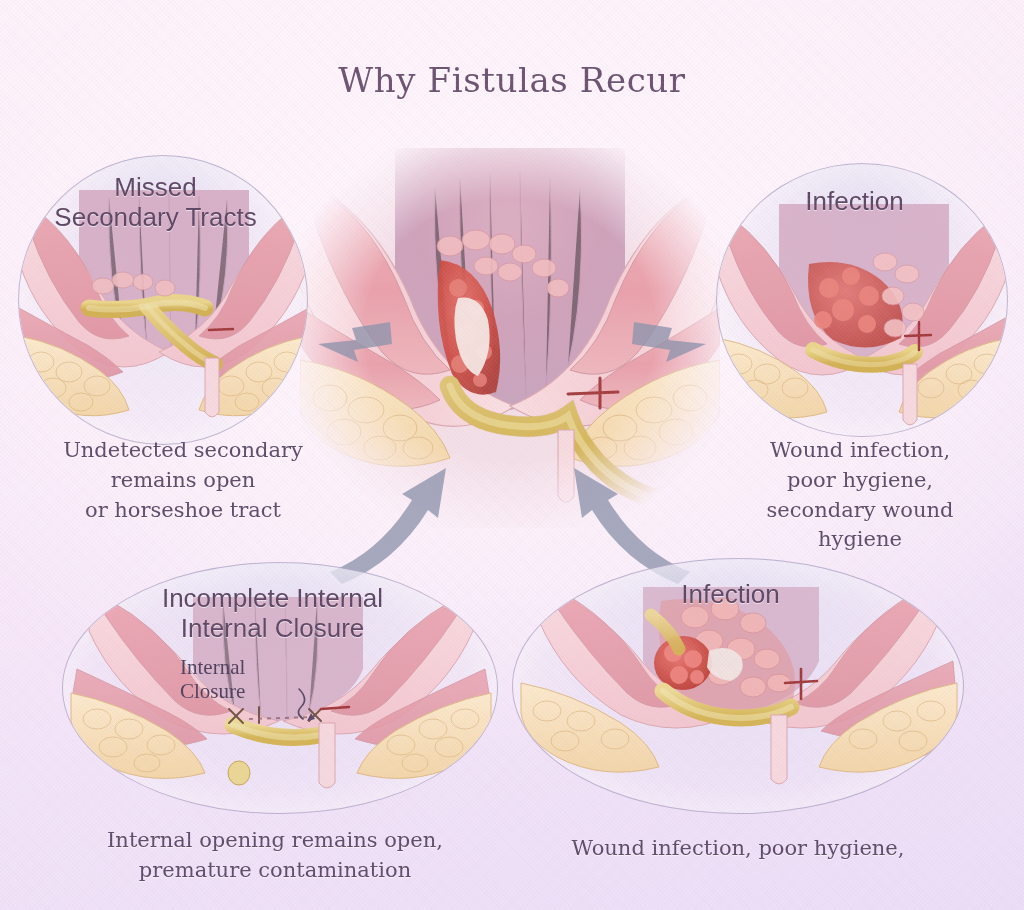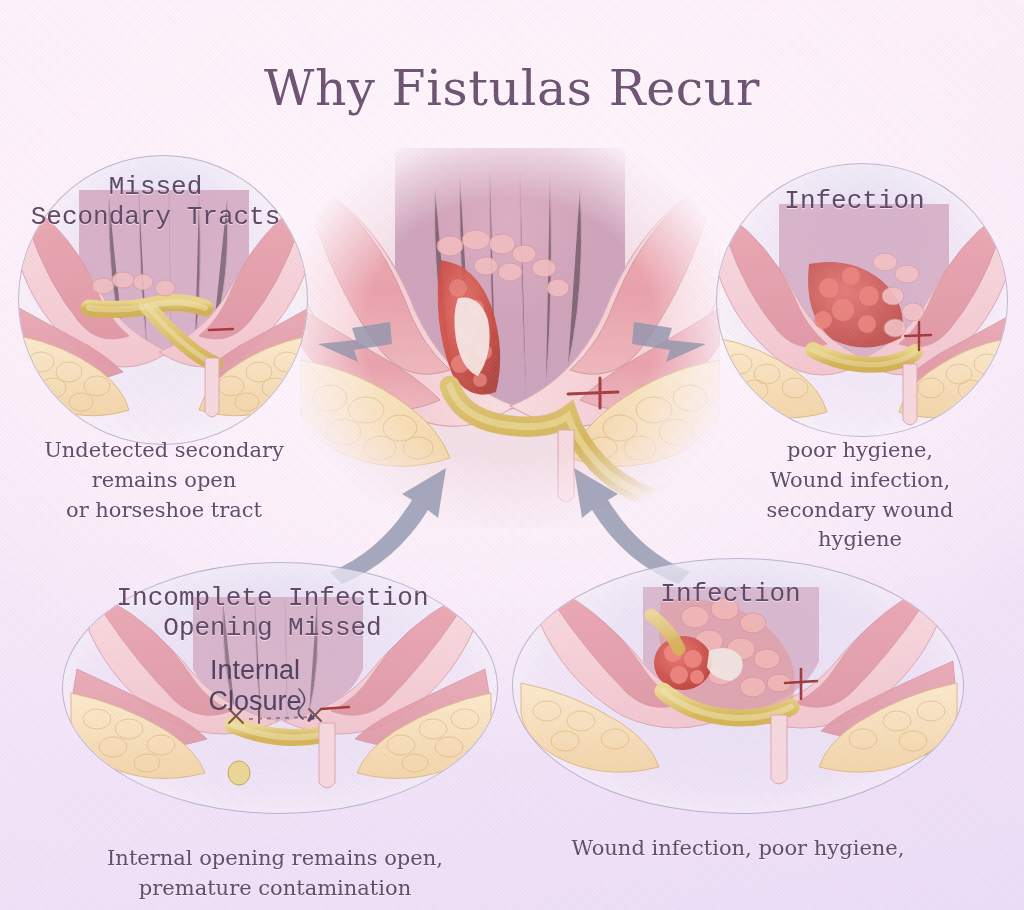--- a/index.html
+++ b/index.html
@@ -29,21 +29,21 @@
     z-index: 60;
   }
 
   
   #title {
     position: absolute;
     left: 0; right: 0;
     top: 60px;
     text-align: center;
     font-family: "DejaVu Serif", "Liberation Serif", serif;
-    font-size: 49px;
+    font-size: 34px;
     font-weight: 400;
     letter-spacing: .6px;
     color: #6b5270;
     z-index: 40;
     text-shadow: 0 1px 0 rgba(255,255,255,.75);
   }
 
   
   .panel { position: absolute; z-index: 30; }
 
@@ -58,43 +58,43 @@
   }
   .shape.circle { border-radius: 50%; }
   .shape.ellipse { border-radius: 50%; }
 
   .shape svg { position: absolute; display: block; }
 
   .panel-title {
     position: absolute;
     left: 0; right: 15px;
     text-align: center;
-    font-family: Liberation Mono, monospace;
+    font-family: Liberation Sans, sans-serif;
     font-size: 26px;
     color: #5c4663;
     line-height: 1.14;
     z-index: 35;
     pointer-events: none;
     text-shadow: 0 1px 0 rgba(255,255,255,.6);
   }
   .panel-caption {
     position: absolute;
     text-align: center;
     font-family: "DejaVu Serif", "Liberation Serif", serif;
     font-size: 21px;
     color: #5d4a68;
     line-height: 1.42;
     z-index: 35;
     text-shadow: 0 1px 0 rgba(255,255,255,.6);
   }
   .inner-label {
     position: absolute;
-    text-align: center;
-    font-family: Liberation Sans, sans-serif;
-    font-size: 27px;
+    text-align: left;
+    font-family: Liberation Serif, serif;
+    font-size: 21px;
     color: #4e3f5c;
     line-height: 1.15;
     z-index: 36;
     pointer-events: none;
   }
 
   
   #center-illo {
     position: absolute;
     left: 300px; top: 148px;
@@ -340,21 +340,21 @@
           <path d="M186 168 L186 222 Q193 232 200 222 L200 168 Z" fill="#f6d9dd" stroke="#d9a3ac" stroke-width="1"></path>
           <path d="M190 140 L214 139" stroke="#9c2f2f" stroke-width="2.4" stroke-linecap="round"></path>
         </g>
       </svg>
     </div>
     <div class="panel-title" style="top:18px;">
       <div>Missed</div>
       <div>Secondary Tracts</div>
     </div>
   </div>
-  <div class="panel-caption" style="left:9px; top:436px; width:310px;">
+  <div class="panel-caption" style="left:28px; top:436px; width:310px;">
     <div>Undetected secondary</div>
     <div>remains open</div>
     <div>or horseshoe tract</div>
   </div>
 
   <div class="panel" style="left:716px; top:163px; width:292px; height:274px;">
     <div class="shape circle">
       <svg width="292" height="274" viewBox="0 0 292 274" xmlns="http://www.w3.org/2000/svg" style="left:0;top:0;">
         <defs>
           <linearGradient id="p2Wall" x1="0" y1="0" x2="0" y2="1">
@@ -425,22 +425,22 @@
           <path d="M96 146 Q130 164 168 160 Q190 156 198 148" fill="none" stroke="#f2e5ae" stroke-width="5" stroke-linecap="round" opacity=".45"></path>
           <path d="M186 160 L186 216 Q193 226 200 216 L200 160 Z" fill="#f6d9dd" stroke="#d9a3ac" stroke-width="1"></path>
           <path d="M188 132 L214 131" stroke="#9c2f2f" stroke-width="2.4" stroke-linecap="round"></path>
           <path d="M202 118 L202 146" stroke="#9c2f2f" stroke-width="2.4" stroke-linecap="round"></path>
         </g>
       </svg>
     </div>
     <div class="panel-title" style="top:24px;">Infection</div>
   </div>
   <div class="panel-caption" style="left:700px; top:436px; width:320px;">
+    <div>Wound infection,</div>
     <div>poor hygiene,</div>
-    <div>Wound infection,</div>
     <div>secondary wound</div>
     <div>hygiene</div>
   </div>
 
   <div class="panel" style="left:62px; top:562px; width:436px; height:252px;">
     <div class="shape ellipse">
       <svg width="436" height="252" viewBox="0 0 436 252" xmlns="http://www.w3.org/2000/svg" style="left:0;top:0;">
         <defs>
           <linearGradient id="p3Wall" x1="0" y1="0" x2="0" y2="1">
             <stop offset="0%" stop-color="#f8dade"></stop>
@@ -511,29 +511,29 @@
           <path d="M186 122 L250 120" stroke="#7d5a68" stroke-width="2" stroke-dasharray="4 5" opacity=".75"></path>
 
           <path d="M236 92 Q246 102 238 110 Q232 116 240 122" fill="none" stroke="#4e3f5c" stroke-width="1.6" stroke-linecap="round"></path>
           <path d="M248 116 L244 124 L252 122 Z" fill="#4e3f5c"></path>
           <path d="M256 126 L256 186 Q264 196 272 186 L272 126 Z" fill="#f6d9dd" stroke="#d9a3ac" stroke-width="1"></path>
           <path d="M258 112 L286 110" stroke="#9c2f2f" stroke-width="2.4" stroke-linecap="round"></path>
         </g>
       </svg>
     </div>
     <div class="panel-title" style="top:22px;">
-      <div>Incomplete Infection</div>
-      <div>Opening Missed</div>
+      <div>Incomplete Internal</div>
+      <div>Internal Closure</div>
     </div>
     <div class="inner-label" style="left:118px; top:93px; width:150px;">
       <div>Internal</div>
       <div>Closure</div>
     </div>
   </div>
-  <div class="panel-caption" style="left:50px; top:844px; width:450px;">
+  <div class="panel-caption" style="left:50px; top:826px; width:450px;">
     <div>Internal opening remains open,</div>
     <div>premature contamination</div>
   </div>
 
   <div class="panel" style="left:512px; top:558px; width:452px; height:256px;">
     <div class="shape ellipse">
       <svg width="452" height="256" viewBox="0 0 452 256" xmlns="http://www.w3.org/2000/svg" style="left:0;top:0;">
         <defs>
           <linearGradient id="p4Wall" x1="0" y1="0" x2="0" y2="1">
             <stop offset="0%" stop-color="#f8dade"></stop>

